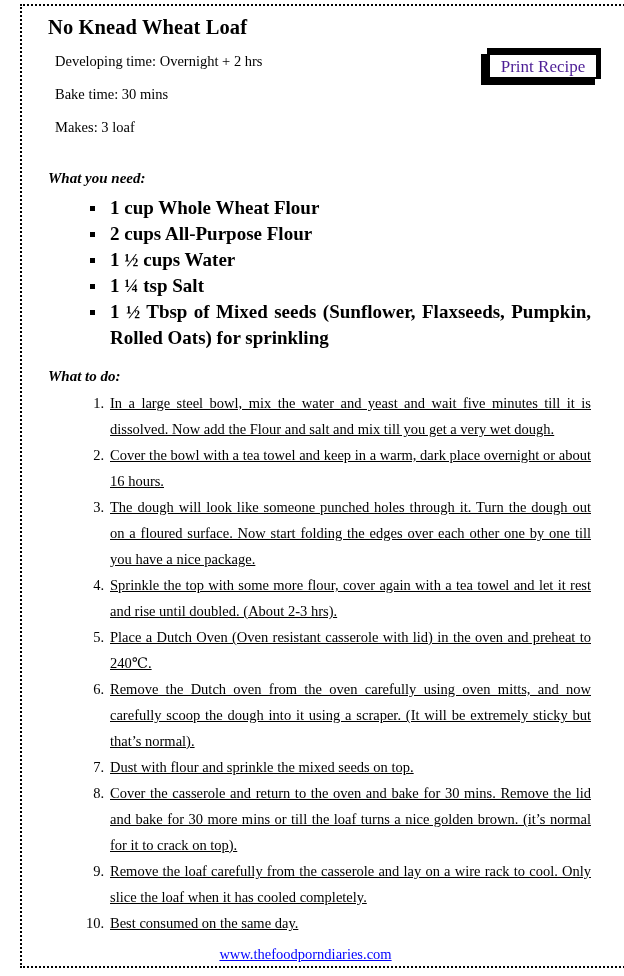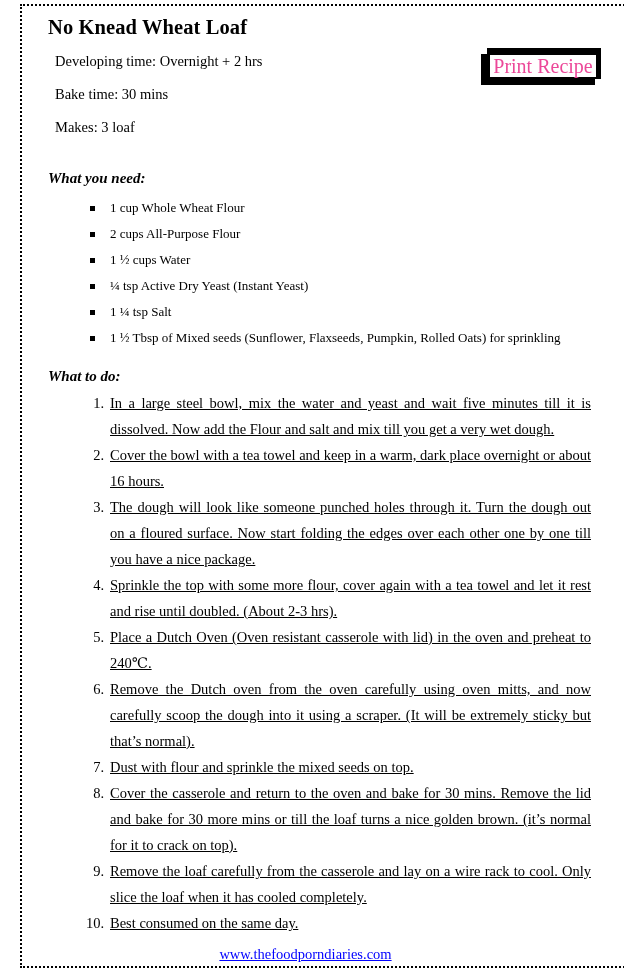--- a/index.html
+++ b/index.html
@@ -87,23 +87,23 @@
     width: 108px;
     height: 24px;
     background: #ffffff;
     border: 1px solid #000000;
     box-sizing: border-box;
     display: flex;
     align-items: center;
     justify-content: center;
   }
   #print-recipe-button .box-label {
-    font-size: 20px;
+    font-size: 17px;
     line-height: 1;
-    color: #ec4899;
+    color: #4c1d95;
     white-space: nowrap;
   }
 
   
   .section-heading {
     font-size: 15px;
     font-weight: bold;
     font-style: italic;
     line-height: 22px;
     margin: 0;
@@ -113,25 +113,26 @@
   #what-to-do-heading   { margin-top: 14px; }
 
   
   #ingredients-list {
     list-style: none;
     margin: 0;
     padding: 6px 39px 0 0;
   }
   #ingredients-list li {
     position: relative;
-    font-size: 13px;
+    font-size: 19px;
     line-height: 26px;
     padding-left: 88px;
     text-align: justify;
     margin: 0;
+    font-weight: bold;
   }
   #ingredients-list li .bullet-square {
     position: absolute;
     left: 68px;
     top: 11px;
     width: 5px;
     height: 5px;
     background: #000000;
   }
 
@@ -210,21 +211,20 @@
     <li>
       <span class="bullet-square"></span>
       <span>2 cups All-Purpose Flour</span>
     </li>
     <li>
       <span class="bullet-square"></span>
       <span>1 ½ cups Water</span>
     </li>
     <li>
       <span class="bullet-square"></span>
-      <span>¼ tsp Active Dry Yeast (Instant Yeast)</span>
     </li>
     <li>
       <span class="bullet-square"></span>
       <span>1 ¼ tsp Salt</span>
     </li>
     <li>
       <span class="bullet-square"></span>
       <span>1 ½ Tbsp of Mixed seeds (Sunflower, Flaxseeds, Pumpkin, Rolled Oats) for sprinkling</span>
     </li>
   </ul>

